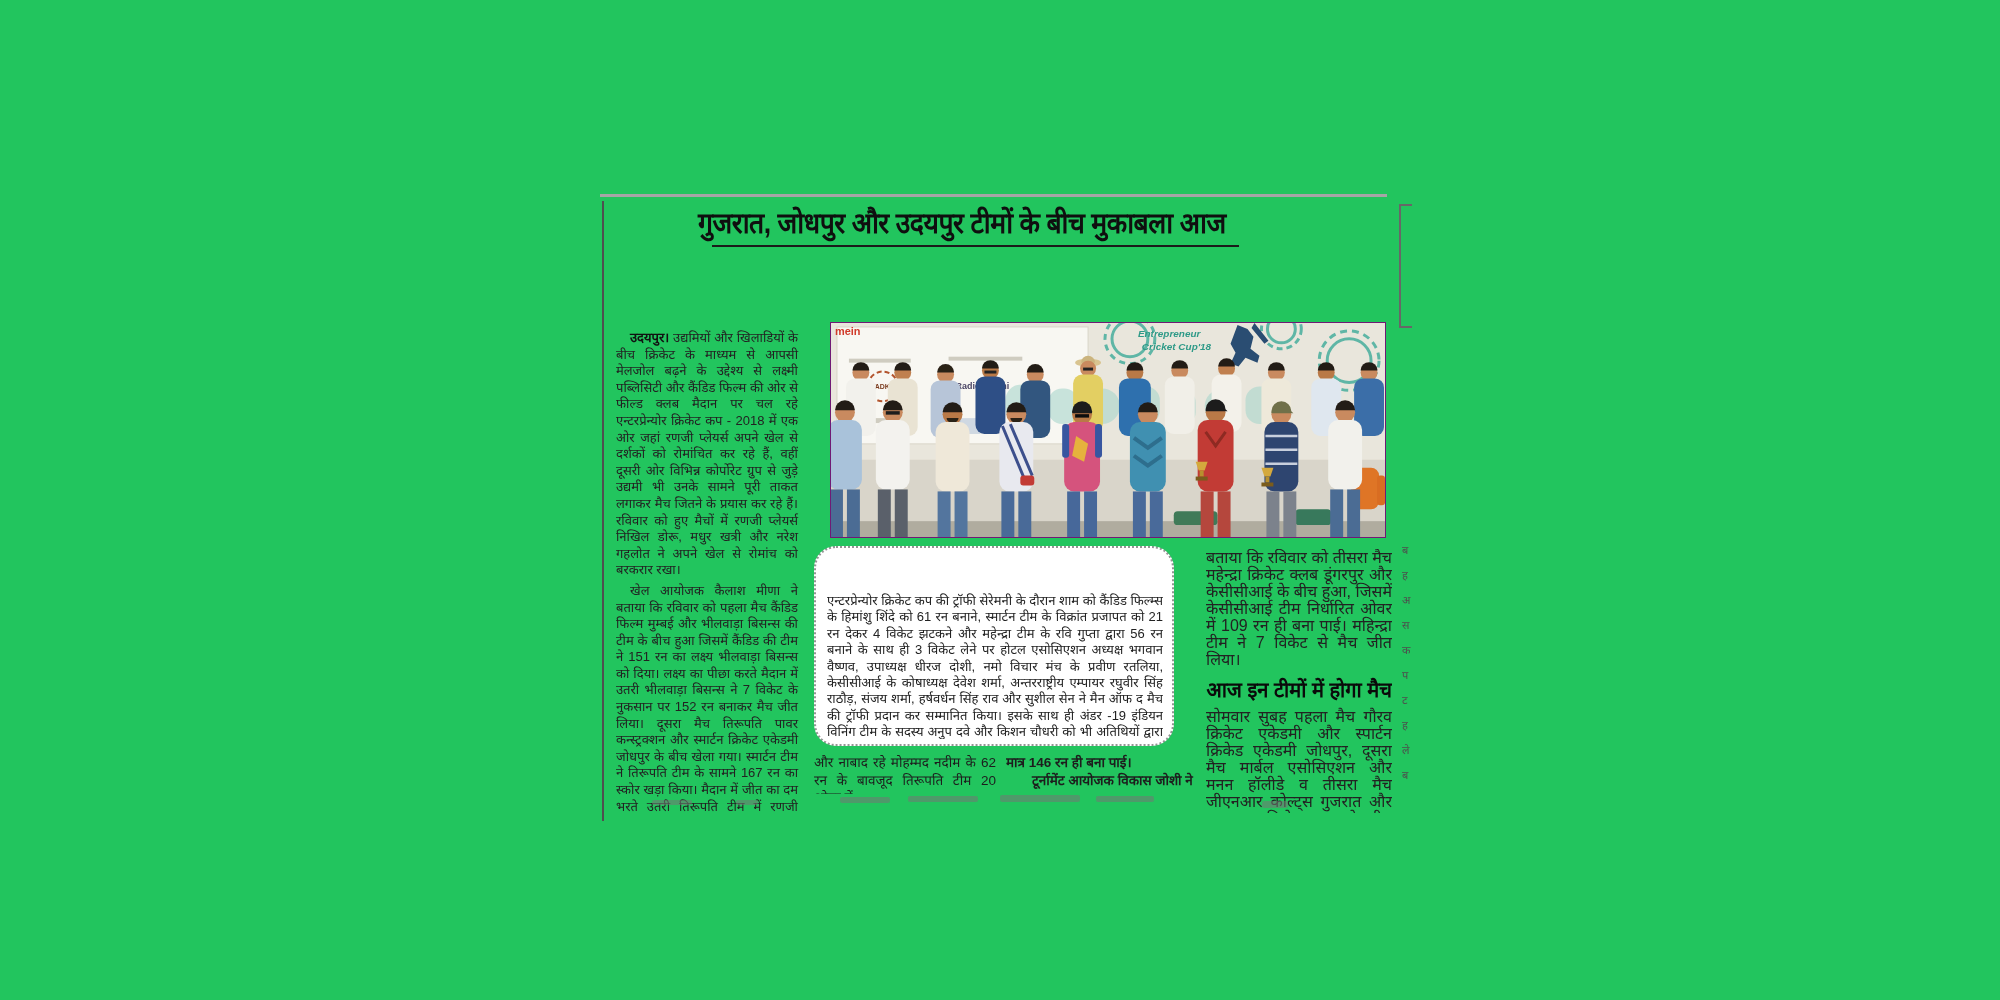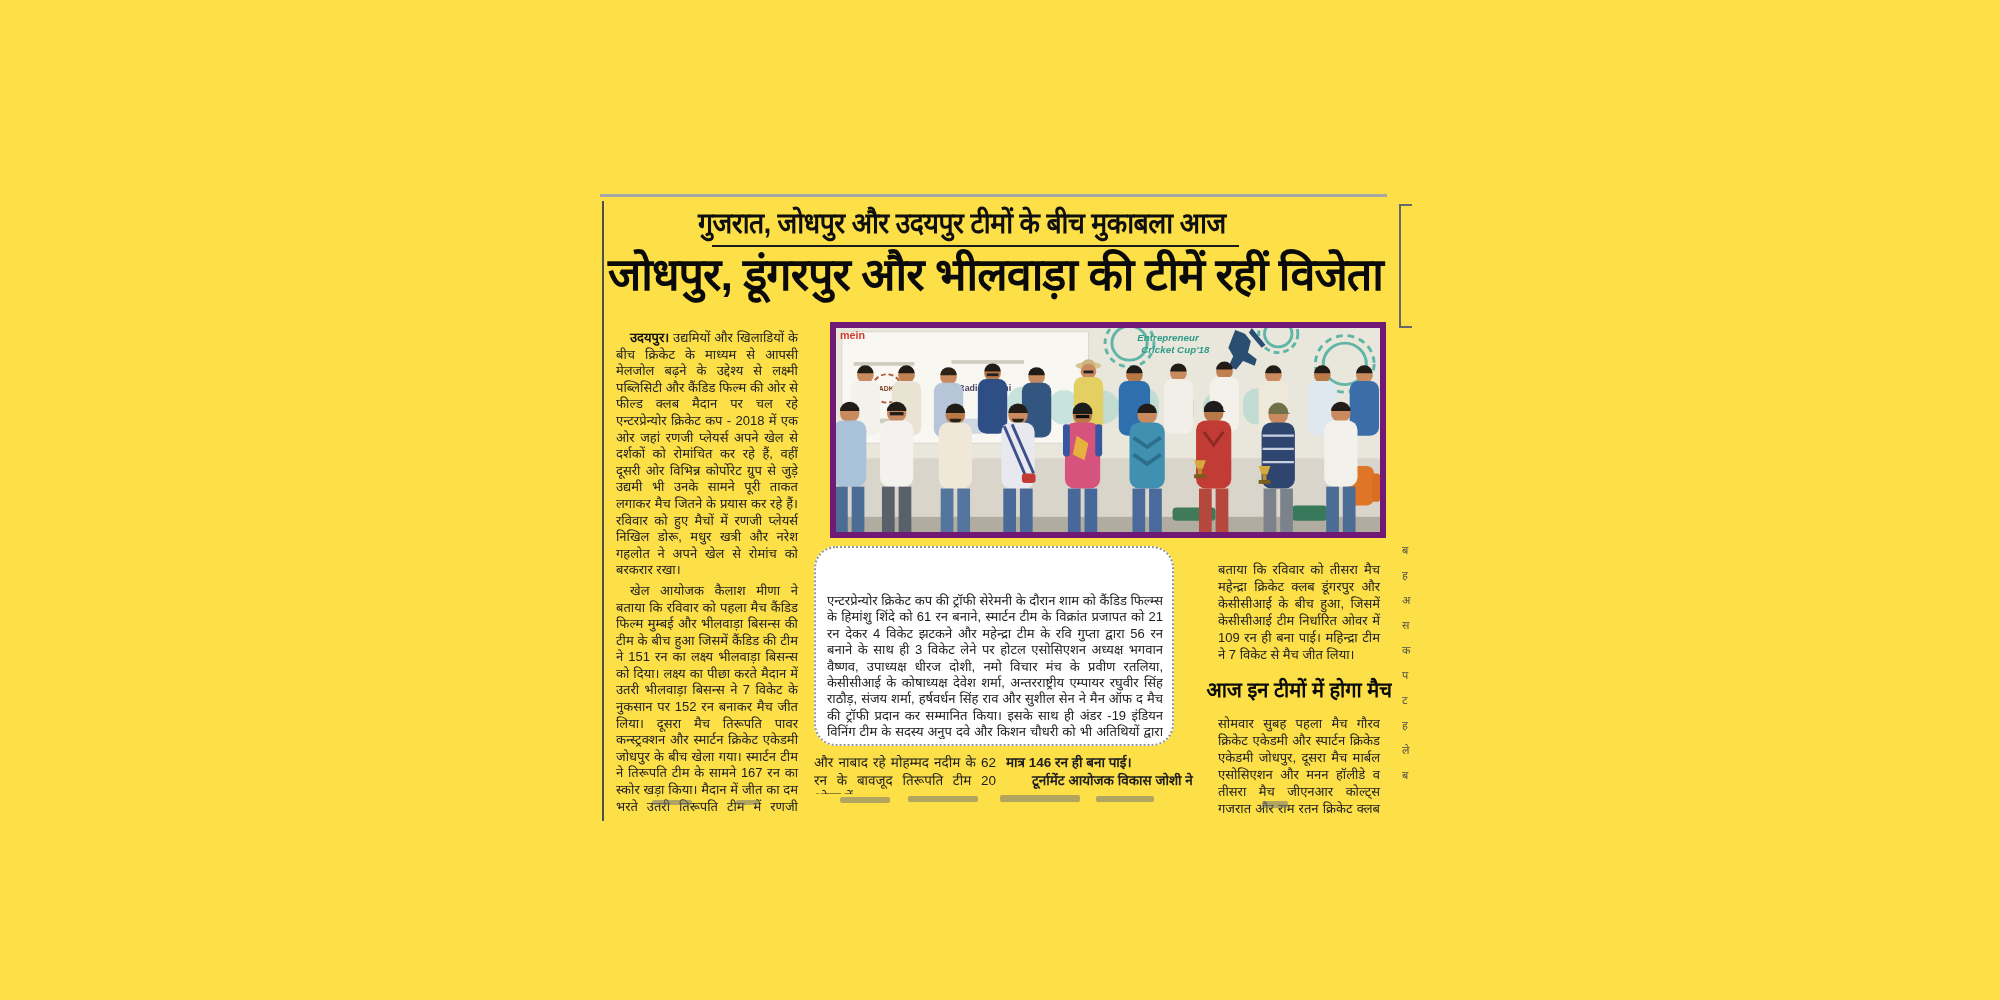--- a/index.html
+++ b/index.html
@@ -1,52 +1,52 @@
 <!DOCTYPE html>
 <html><head>
 <meta charset="utf-8">
 <style>
   html,body{margin:0;padding:0;background:#ffffff;}
-  .stage{position:relative;width:2000px;height:1000px;background:#fde047;overflow:hidden;
+  .stage{position:relative;width:2000px;height:1000px;background:#22c55e;overflow:hidden;
          font-family:"Liberation Sans", sans-serif;color:#1f1f1f;}
   .abs{position:absolute;}
   
   .rule-top{left:600px;top:194px;width:787px;height:3px;background:#a6a6a6;}
   .rule-left{left:602px;top:201px;width:2px;height:620px;background:#4f4f4f;}
   .kicker-wrap{left:698px;top:202px;width:528px;height:40px;display:flex;justify-content:center;align-items:flex-start;}
   .kicker{display:inline-block;white-space:nowrap;font-size:29px;font-weight:700;color:#0f0f0f;letter-spacing:-.5px;}
   .kicker-underline{left:712px;top:245px;width:527px;height:2px;background:#1b1b1b;}
   .headline-wrap{left:608px;top:246px;width:775px;height:70px;display:flex;justify-content:center;align-items:flex-start;}
   .headline{display:inline-block;white-space:nowrap;font-size:45px;font-weight:800;color:#0a0a0a;letter-spacing:-1px;line-height:1.3;}
   
   .col-left{left:612px;top:326px;width:190px;height:486px;overflow:hidden;
             font-size:13px;line-height:16.6px;text-align:justify;color:#222;}
   .col-left p{margin:4px;text-indent:14px;}
   .col-left b{font-weight:700;color:#111;}
   
-  .photo{left:830px;top:322px;width:556px;height:216px;border:6px solid #701a75;box-sizing:border-box;background:#e9e6dc;}
+  .photo{left:830px;top:322px;width:556px;height:216px;border:1px solid #701a75;box-sizing:border-box;background:#e9e6dc;}
   .photo svg{display:block;width:100%;height:100%;}
   
   .feature-box{left:814px;top:546px;width:360px;height:200px;box-sizing:border-box;
                border:2px dotted #949494;border-radius:22px;background:#fff;}
   .feature-head-wrap{position:absolute;left:0;top:5px;width:100%;display:flex;justify-content:center;}
   .feature-head{display:flex;align-items:center;justify-content:center;white-space:nowrap;
                 min-width:250px;height:33px;padding:0 14px;border-radius:17px;
                 background:#17705f;color:#ffffff;font-size:19px;font-weight:700;}
   .feature-body{position:absolute;left:11px;top:45px;width:336px;height:146px;overflow:hidden;
                 font-size:13px;line-height:16.4px;text-align:justify;color:#222;margin:0;}
   
   .subcol{font-size:13.5px;line-height:17.5px;text-align:justify;color:#1d1d1d;overflow:hidden;}
   .subcol-a{left:814px;top:754px;width:182px;height:40px;}
   .subcol-b{left:1006px;top:754px;width:188px;height:40px;font-weight:bold;}
   .subcol p{margin:0;}
   .subcol .ind{text-indent:26px;}
   
   .col-right{left:1206px;top:549px;width:186px;height:264px;overflow:hidden;color:#222;}
-  .col-right p{margin:12px;font-size:13px;line-height:17px;text-align:justify;}
+  .col-right p{margin:0;font-size:16px;line-height:17px;text-align:justify;}
   .col-right .subhead-wrap{display:flex;justify-content:center;margin:7px 12px 5px;}
   .col-right h2{display:inline-block;white-space:nowrap;margin:0;font-size:21px;font-weight:800;color:#0a0a0a;}
   
   .edge-box{left:1399px;top:204px;width:13px;height:124px;border:2px solid #676767;border-right:none;box-sizing:border-box;}
   .edge-frags{left:1402px;top:545px;width:12px;display:flex;flex-direction:column;gap:14px;
               font-size:11px;color:#4d4d4d;line-height:11px;overflow:hidden;height:268px;}
   
   .smudge{background:#757575;border-radius:2px;opacity:.55;}
 </style>
 </head>
@@ -55,23 +55,20 @@
 <div class="stage">
 
   <div class="abs rule-top"></div>
   <div class="abs rule-left"></div>
 
   <div class="abs kicker-wrap">
     <span class="kicker" style="transform-origin: center top; transform: scaleX(0.916667);">गुजरात, जोधपुर और उदयपुर टीमों के बीच मुकाबला आज</span>
   </div>
   <div class="abs kicker-underline"></div>
 
-  <div class="abs headline-wrap">
-    <span class="headline" style="transform-origin: center top; transform: scaleX(0.997426);">जोधपुर, डूंगरपुर और भीलवाड़ा की टीमें रहीं विजेता</span>
-  </div>
 
   <div class="abs col-left">
     <p><b>उदयपुर। </b><span>उद्यमियों और खिलाडियों के बीच क्रिकेट के माध्यम से आपसी मेलजोल बढ़ने के उद्देश्य से लक्ष्मी पब्लिसिटी और कैंडिड फिल्म की ओर से फील्ड क्लब मैदान पर चल रहे एन्टरप्रेन्योर क्रिकेट कप - 2018 में एक ओर जहां रणजी प्लेयर्स अपने खेल से दर्शकों को रोमांचित कर रहे हैं, वहीं दूसरी ओर विभिन्न कोर्पोरेट ग्रुप से जुड़े उद्यमी भी उनके सामने पूरी ताकत लगाकर मैच जितने के प्रयास कर रहे हैं। रविवार को हुए मैचों में रणजी प्लेयर्स निखिल डोरू, मधुर खत्री और नरेश गहलोत ने अपने खेल से रोमांच को बरकरार रखा।</span></p>
     <p>खेल आयोजक कैलाश मीणा ने बताया कि रविवार को पहला मैच कैंडिड फिल्म मुम्बई और भीलवाड़ा बिसन्स की टीम के बीच हुआ जिसमें कैंडिड की टीम ने 151 रन का लक्ष्य भीलवाड़ा बिसन्स को दिया। लक्ष्य का पीछा करते मैदान में उतरी भीलवाड़ा बिसन्स ने 7 विकेट के नुकसान पर 152 रन बनाकर मैच जीत लिया। दूसरा मैच तिरूपति पावर कन्स्ट्रक्शन और स्मार्टन क्रिकेट एकेडमी जोधपुर के बीच खेला गया। स्मार्टन टीम ने तिरूपति टीम के सामने 167 रन का स्कोर खड़ा किया। मैदान में जीत का दम भरते उतरी तिरूपति टीम में रणजी प्लेयर निखिल डोरू के 64 रन</p>
   </div>
 
   <div class="abs photo">
     <svg viewBox="0 0 556 216" preserveAspectRatio="none">
       <defs>
         <filter id="soft" x="-5%" y="-5%" width="110%" height="110%">

